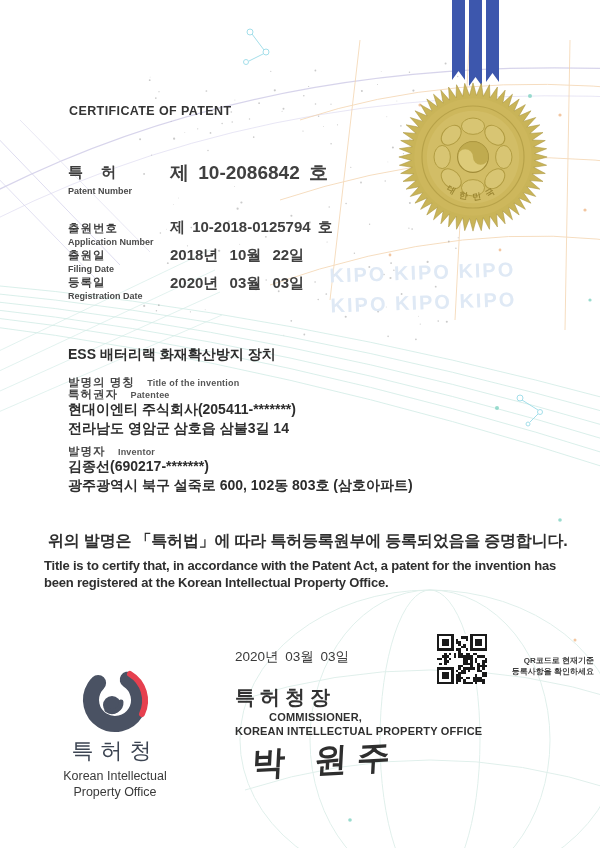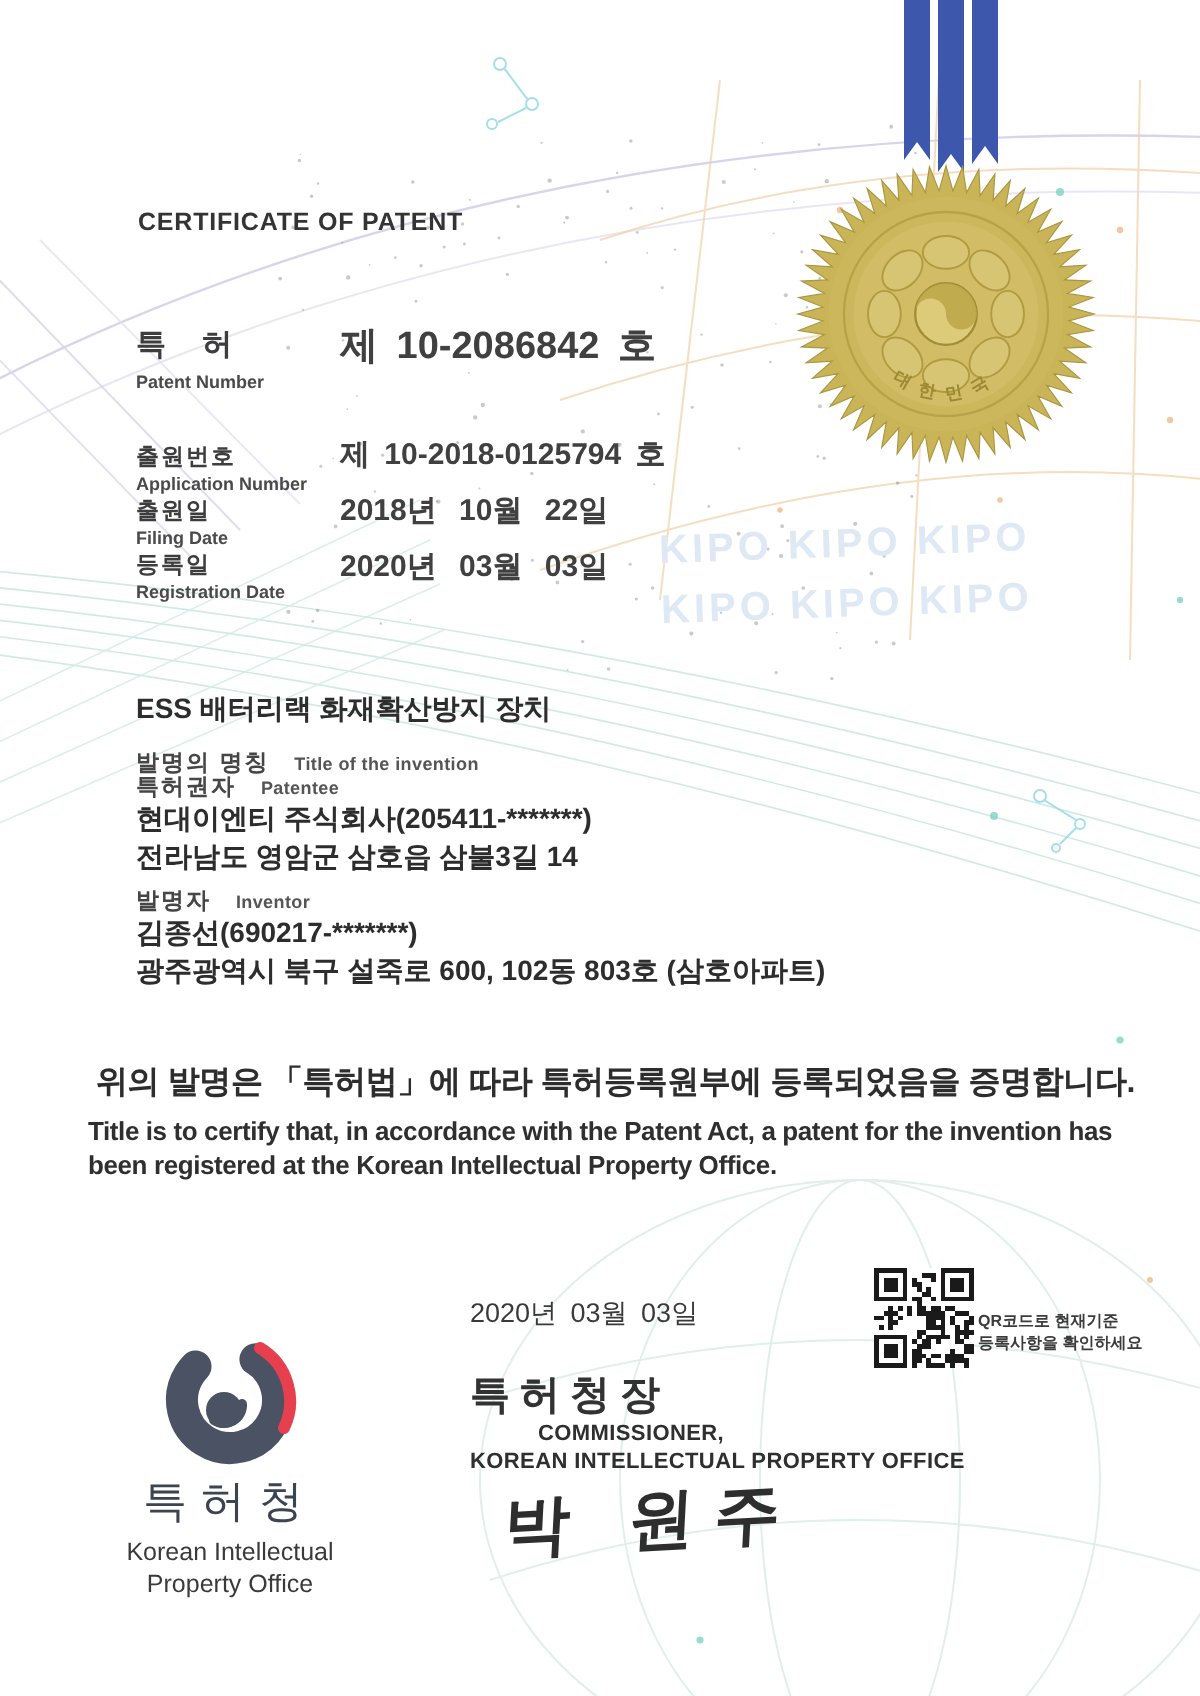--- a/index.html
+++ b/index.html
@@ -49,21 +49,21 @@
   .invt-n{left:68px;top:458px;}
   .invt-a{left:68px;top:477px;}
   
   .st-ko{left:48px;top:531px;width:530px;font-size:16px;font-weight:bold;color:#2d2d2d;letter-spacing:-.2px;}
   .st-en{left:44px;top:557px;width:532px;font-size:13px;font-weight:bold;color:#2f2f2f;
          line-height:1.32;letter-spacing:-.2px;}
   
   .date{left:235px;top:648px;font-size:13.5px;color:#3a3a3a;word-spacing:3px;}
   .qr{left:437px;top:634px;width:50px;height:50px;}
   .qr-cap{left:489px;top:655px;width:105px;font-size:8px;font-weight:bold;color:#3c3c3c;
-          line-height:11px;text-align:left;}
+          line-height:11px;text-align:right;}
   .comm-ko{left:235px;top:684px;font-size:20px;font-weight:bold;letter-spacing:5px;color:#323232;}
   .comm-e1{left:235px;top:711px;font-size:11px;font-weight:bold;color:#2f2f2f;letter-spacing:.2px;margin-left:34px;}
   .comm-e2{left:235px;top:725px;font-size:11px;font-weight:bold;color:#2f2f2f;letter-spacing:.2px;}
   .sig{left:252px;top:738px;font-size:33px;font-weight:bold;color:#2e2e2e;
        transform:rotate(-3deg) skewX(-6deg);letter-spacing:10px;}
   
   .logo{left:75px;top:660px;width:80px;height:80px;}
   .office-ko{left:15px;top:736px;width:200px;text-align:center;font-size:22px;color:#3c4452;
              letter-spacing:7px;font-weight:500;}
   .office-en{left:15px;top:768px;width:200px;text-align:center;font-size:12.5px;color:#3a3a3a;line-height:16px;}

